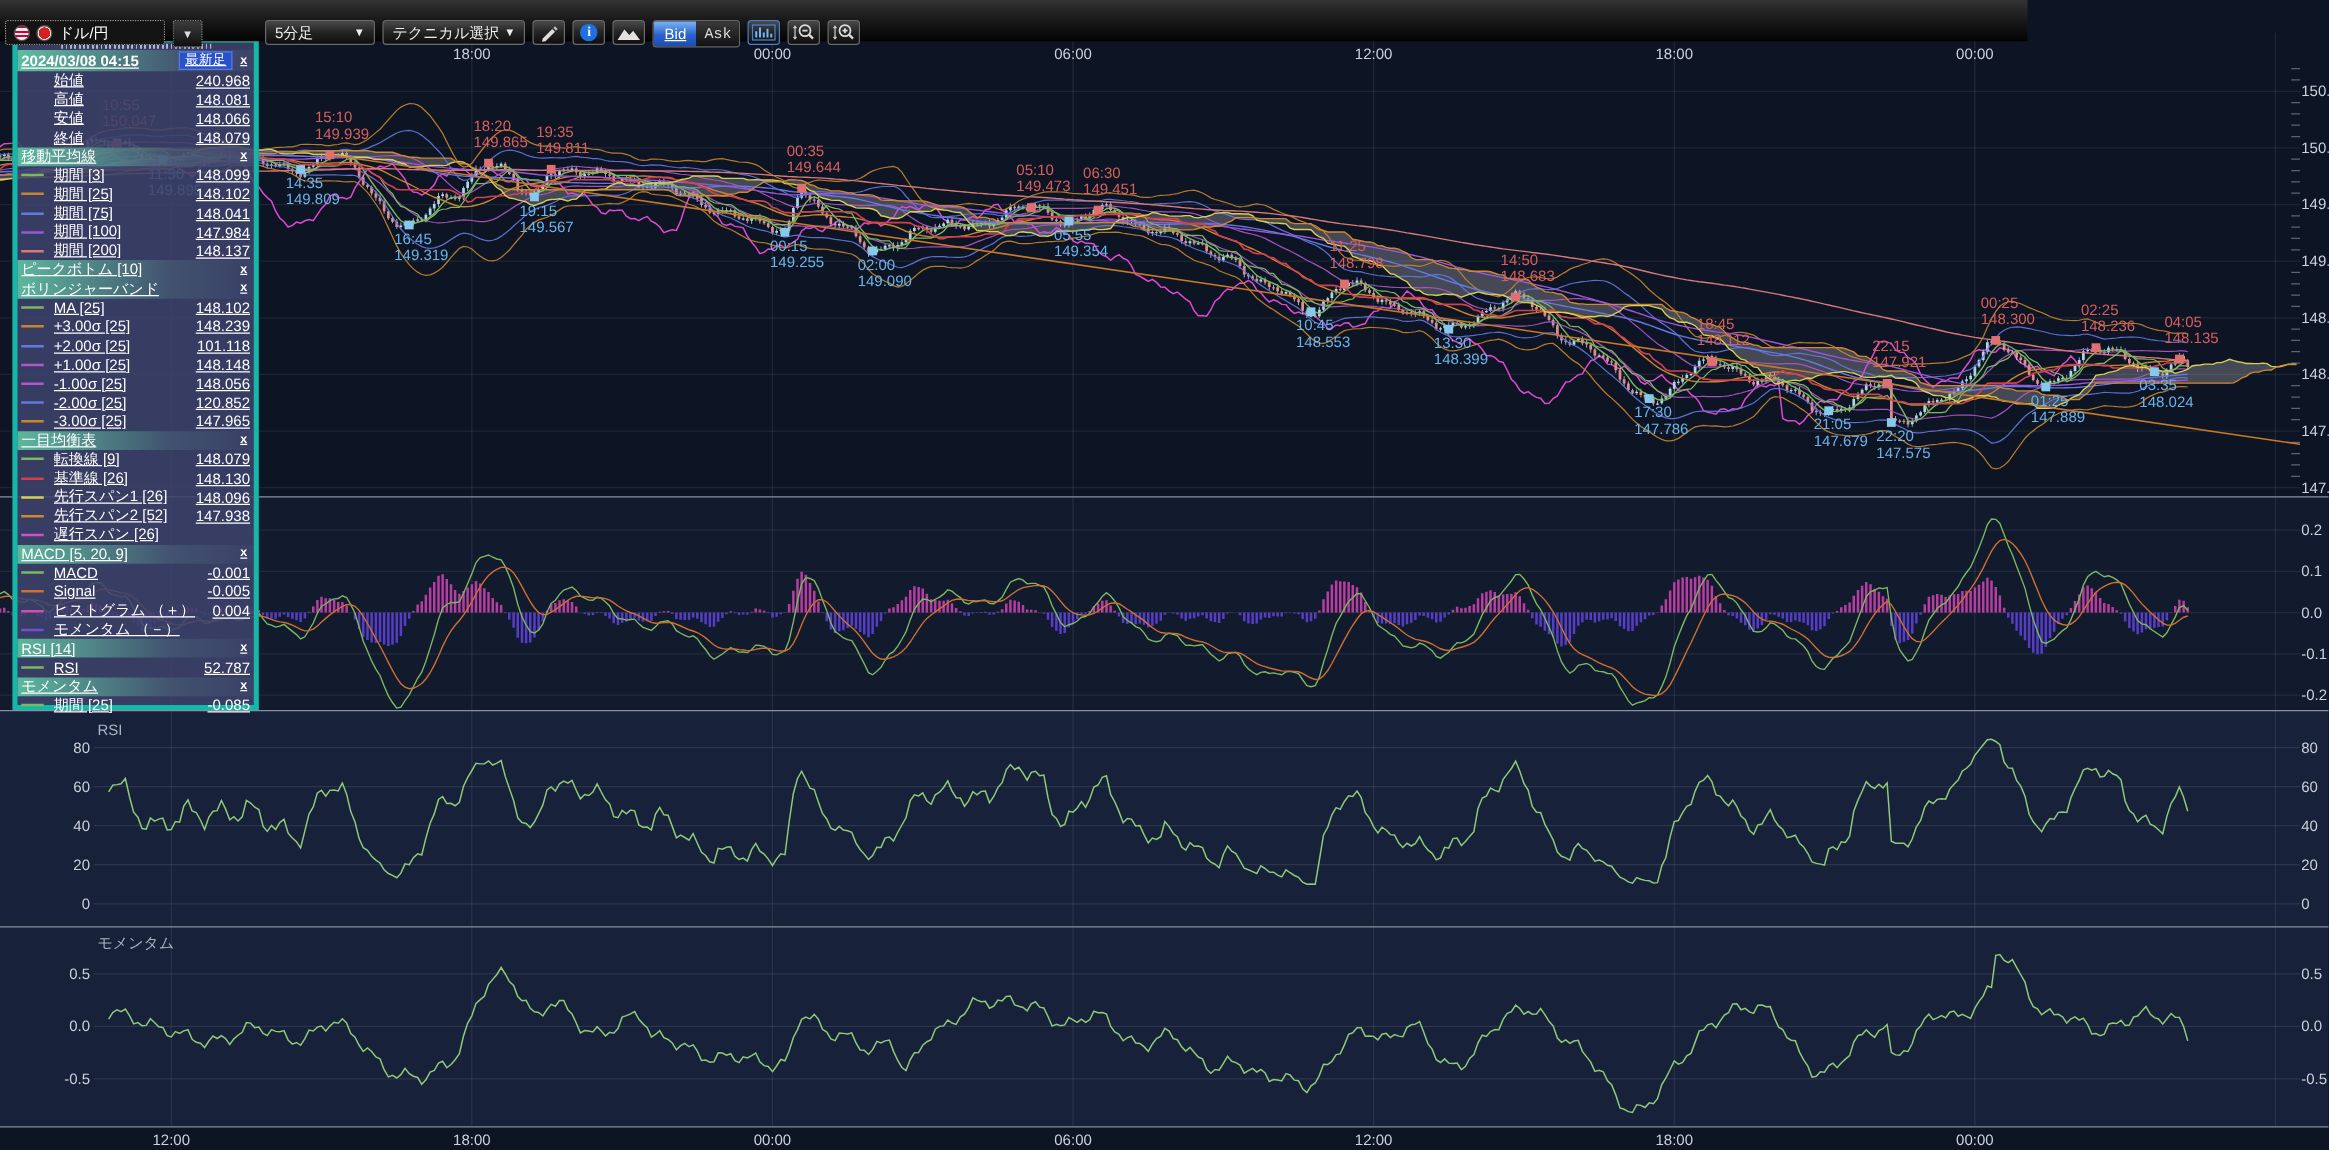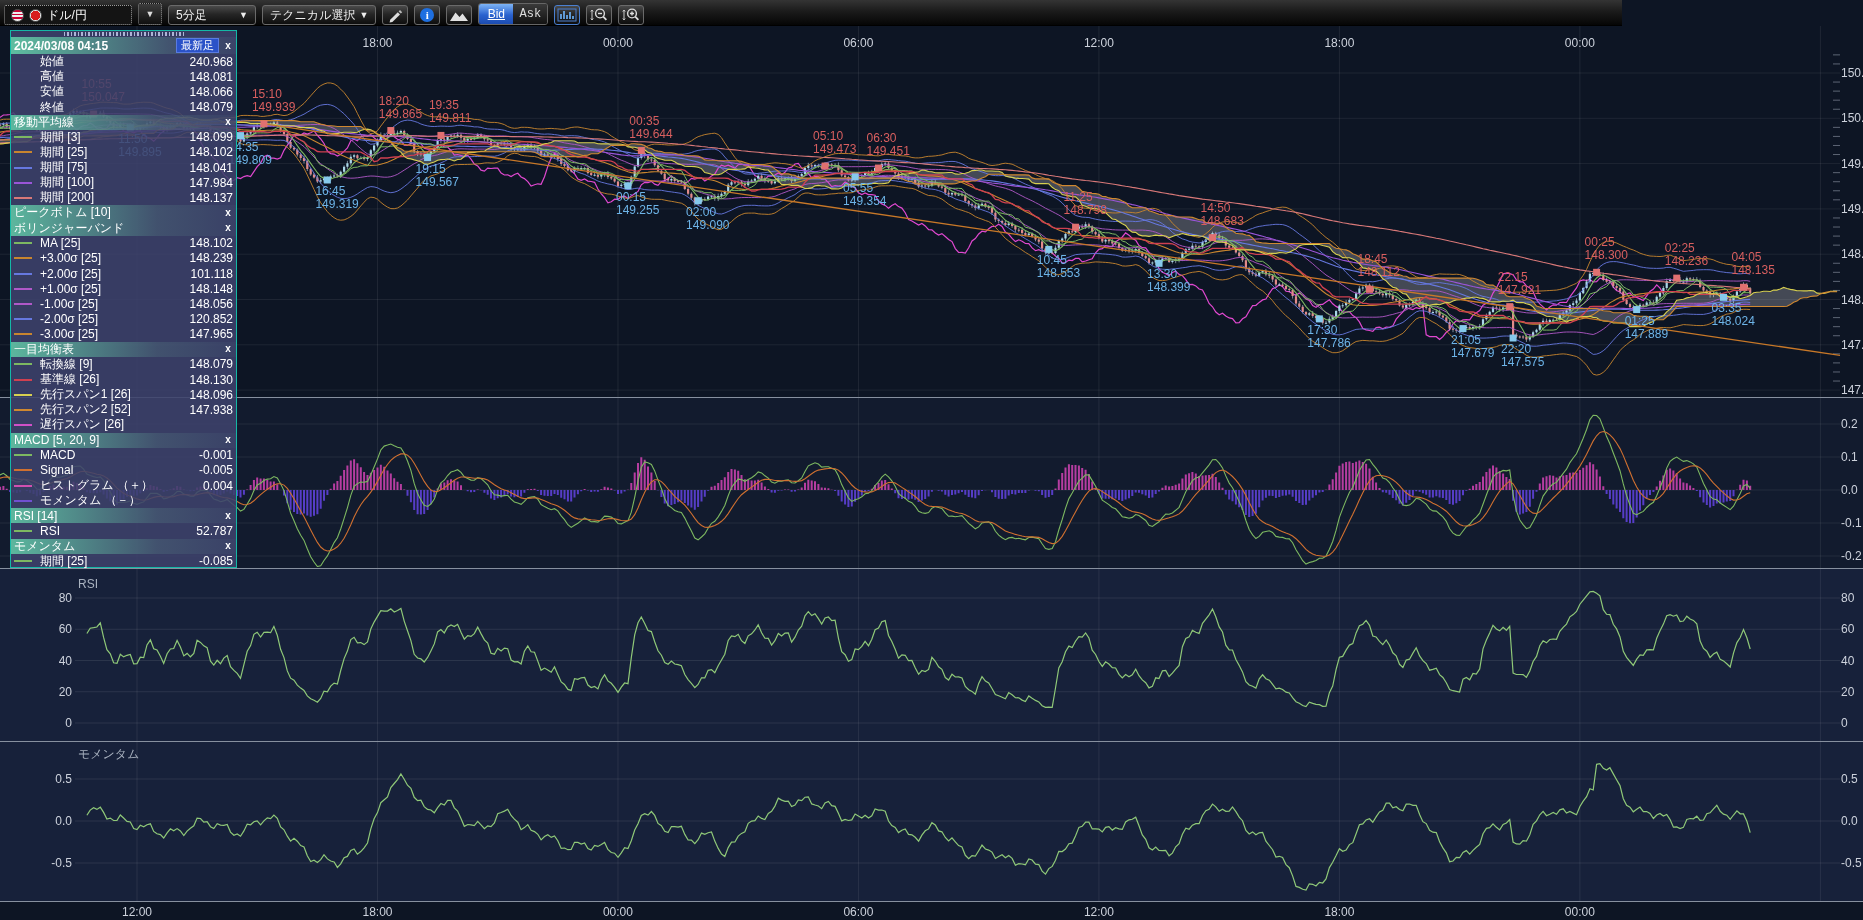--- a/index.html
+++ b/index.html
@@ -5,54 +5,54 @@
   html,body{margin:0;padding:0;}
   body{
     width:1863px;height:920px;position:relative;overflow:hidden;
     background:#0d1524;font-family:"Liberation Sans",sans-serif;
     -webkit-font-smoothing:antialiased;
   }
   
   #toolbar{
     position:absolute;top:0;left:0;width:1622px;height:26px;z-index:40;
     background:linear-gradient(#343434,#1b1b1b 45%,#050505);
-    display:flex;align-items:flex-end;gap:6px;padding:0 4px;box-sizing:border-box;
+    display:flex;align-items:flex-start;gap:6px;padding:16px 4px;box-sizing:border-box;
     border-bottom:1px solid #000;
   }
   .tbtn{
     height:20px;background:linear-gradient(#4a4a4a,#262626 45%,#0e0e0e);
     border:1px solid #6a6a6a;border-radius:3px;color:#eee;font-size:12px;
     display:flex;align-items:center;justify-content:center;padding:0 7px;gap:4px;
     box-sizing:border-box;white-space:nowrap;cursor:pointer;
   }
   .tbtn.icon{width:26px;padding:0;}
   #pair-select{
     height:20px;border:1px dotted #9a9a9a;border-radius:2px;background:#141414;
     display:flex;align-items:center;gap:5px;padding:0 6px;width:128px;box-sizing:border-box;
   }
   .flag{width:13px;height:13px;border-radius:50%;border:1px solid #555;box-sizing:border-box;}
   .flag.us{background:repeating-linear-gradient(180deg,#c03 0 1.8px,#eee 1.8px 3.6px);}
   .flag.jp{background:radial-gradient(circle,#d81e1e 0 58%,#e9e9e9 60%);}
   #pair-label{color:#fff;font-size:12px;}
   .drop{width:22px;height:20px;background:linear-gradient(#3c3c3c,#101010);
     border:1px dotted #8a8a8a;border-radius:2px;color:#ddd;font-size:9px;
     display:flex;align-items:center;justify-content:center;}
-  #tf-select{width:88px;justify-content:space-between;}
+  #tf-select{width:88px;justify-content:space-between;margin-left:44px;}
   .blue-active{background:linear-gradient(#7db4f5,#2a62cf 55%,#1c4cb0)!important;border-color:#9cc4ff!important;color:#fff!important;text-decoration:underline;}
   .dark-half{background:linear-gradient(#3a3a3a,#121212);color:#ddd;font-family:Liberation Mono, monospace;}
   #bidask{display:flex;height:20px;border:1px solid #666;border-radius:3px;overflow:hidden;}
   #bidask>div{width:34px;display:flex;align-items:center;justify-content:center;font-size:12px;cursor:pointer;}
   .info-circle{width:14px;height:14px;border-radius:50%;background:#1e6fe0;color:#fff;
     font-size:11px;font-weight:bold;display:flex;align-items:center;justify-content:center;font-family:"Liberation Serif",serif;}
   .tbtn.active-blue{border-color:#4a7fd0;}
   
   #info-panel{
-    position:absolute;left:10px;top:30px;width:227px;height:538px;z-index:20;
-    background:rgba(62,66,108,0.88);border:1px solid #14b8a6;box-sizing:border-box;
-    color:#fff;font-size:12px;
+    position:absolute;left:10px;top:30px;width:197px;height:538px;z-index:20;
+    background:rgba(62,66,108,0.88);border:4px solid #14b8a6;box-sizing:border-box;
+    color:#fff;font-size:12px;text-decoration:underline;
   }
   #panel-drag{height:6px;display:flex;justify-content:center;align-items:center;cursor:move;}
   #panel-drag .grip{width:120px;height:4px;background:repeating-linear-gradient(90deg,#aeb4d6 0 1.5px,transparent 1.5px 3.5px);}
   #panel-date-row{
     height:17px;display:flex;align-items:center;padding:0 3px;gap:4px;
     background:linear-gradient(90deg,rgba(96,196,164,0.95),rgba(88,130,134,0.35) 70%,rgba(70,90,120,0.25));
   }
   #panel-date{font-weight:bold;flex:1;}
   #latest-badge{background:#2a52c8;border:1px solid #5a7ae0;font-size:11px;padding:0 4px;line-height:13px;}
   .xbtn{color:#fff;font-size:10px;font-weight:bold;width:10px;text-align:center;cursor:pointer;line-height:10px;}

